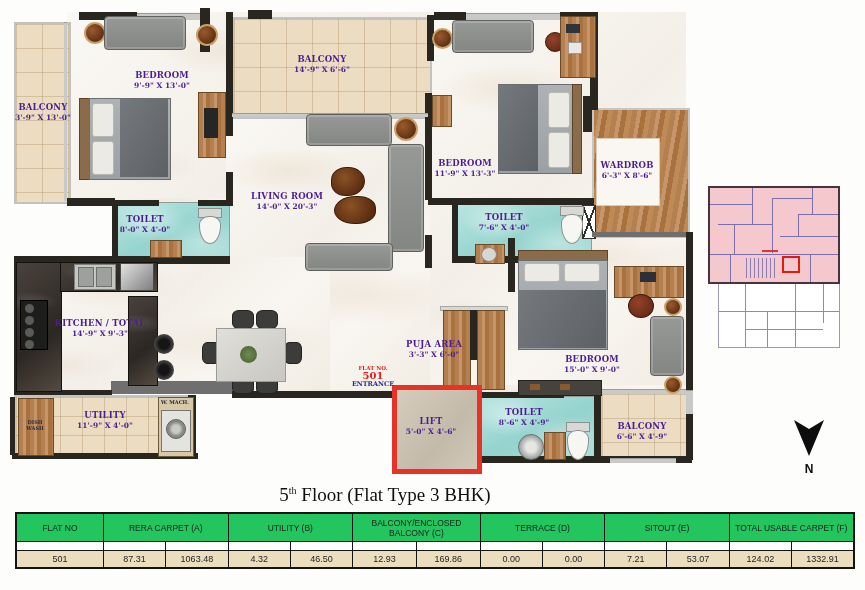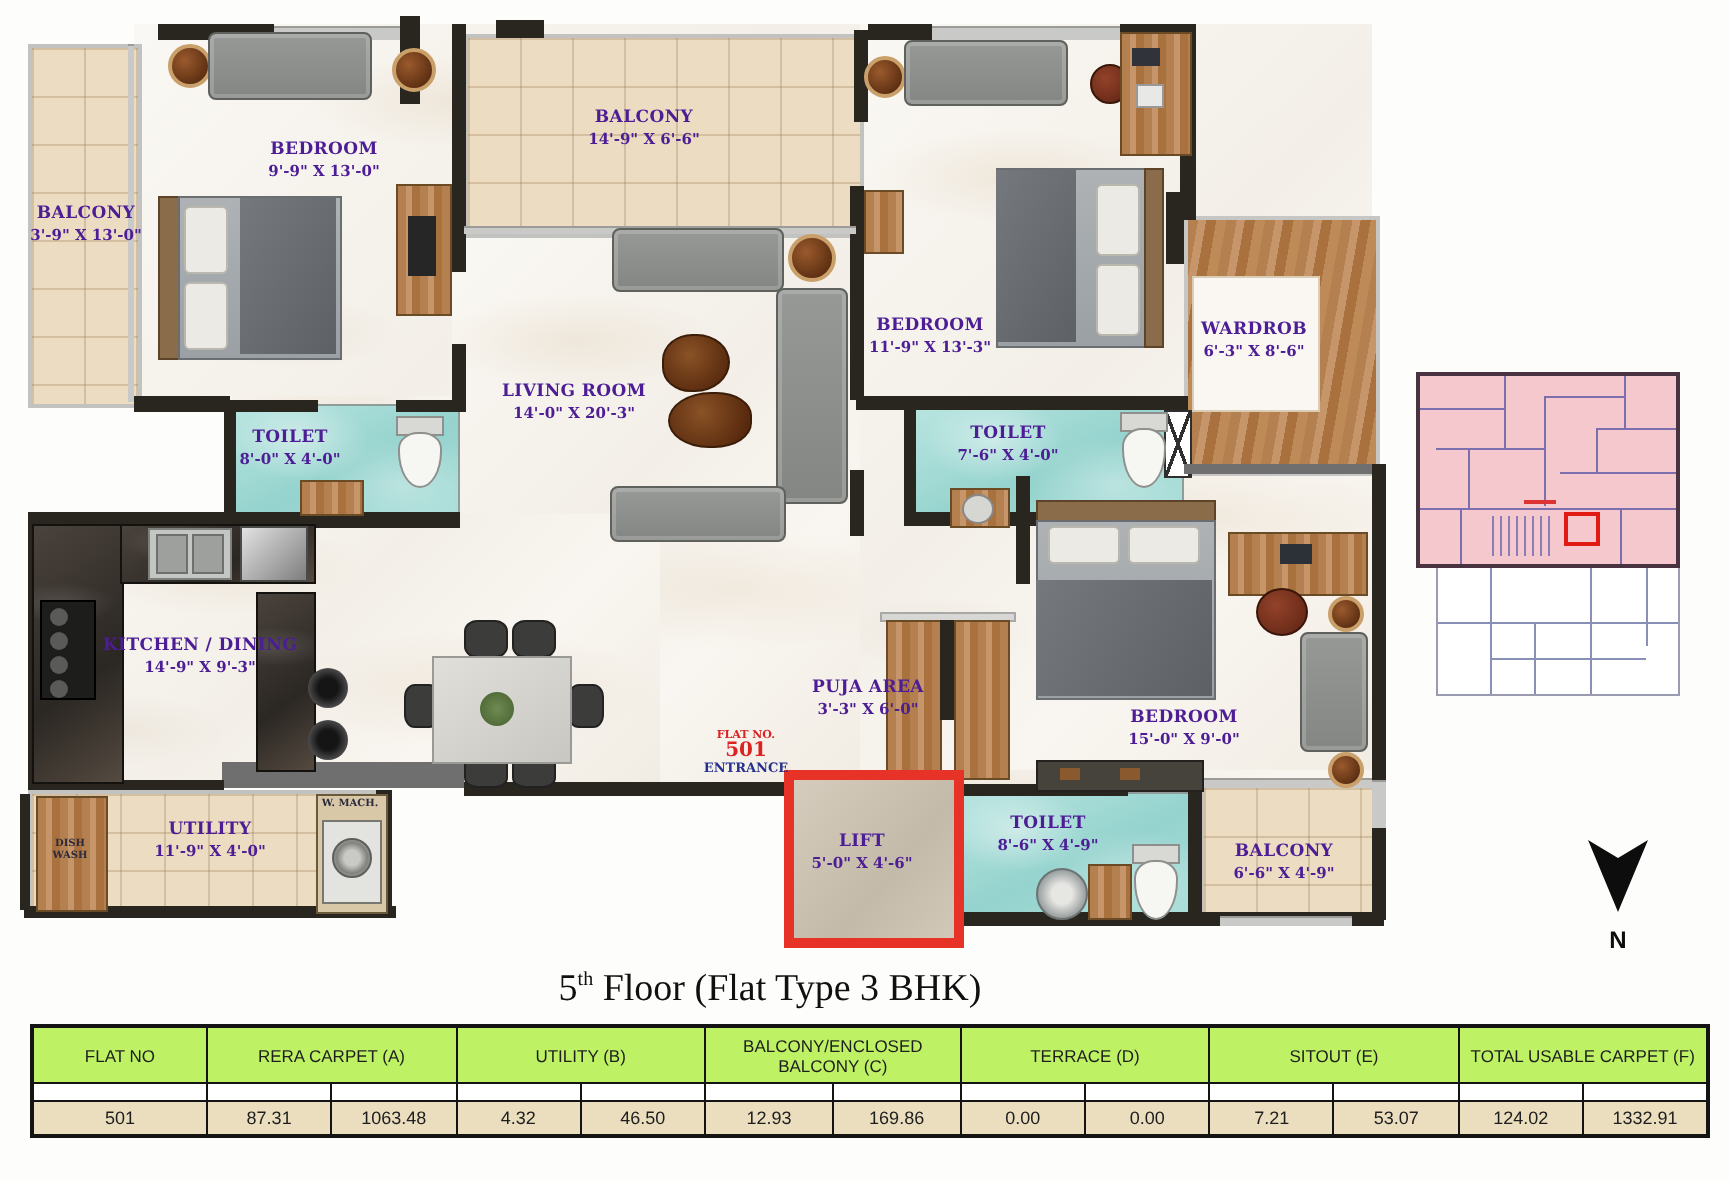--- a/index.html
+++ b/index.html
@@ -63,21 +63,21 @@
   .kpx .ln{position:absolute;background:#8a8fb8;}
   
   .logo1{font-family:Liberation Sans, sans-serif;font-weight:bold;font-size:33px;color:#9b2132;letter-spacing:.5px;line-height:32px;margin-top:46px;}
   .logo2{font-family:"Liberation Serif",serif;font-weight:600;font-size:13.5px;color:#9b2132;letter-spacing:4.8px;margin-top:1px;}
   .ftitle{position:absolute;left:255px;top:484px;width:260px;text-align:center;
     font-family:"Liberation Serif",serif;font-size:19px;color:#101010;z-index:6;}
   
   table.area{position:absolute;left:15px;top:512px;width:840px;border-collapse:collapse;z-index:6;
     font-family:"Liberation Sans",sans-serif;color:#1e1e1e;border:2px solid #141414;}
   table.area td{border:1px solid #141414;text-align:center;padding:0 1px;}
-  tr.h1 td{background:#bef264;font-size:8.5px;height:27px;line-height:10px;margin-left:48px;}
+  tr.h1 td{background:#22c55e;font-size:8.5px;height:27px;line-height:10px;margin-left:48px;}
   tr.h2 td{background:#c3c0bd;font-size:8px;height:14px;}
   tr.h2 td.flatsub{background:#e9e7e4;}
   tr.emp td{background:#fff;height:8px;}
   tr.dat td{background:#eadebf;font-size:9px;height:16px;}
   
   .compass{position:absolute;left:786px;top:420px;width:46px;text-align:center;z-index:6;}
   .compass .nlab{font-family:"Liberation Sans",sans-serif;font-weight:bold;font-size:12px;color:#0d0d0d;margin-top:0px;}
   .doorx{position:absolute;background:
     linear-gradient(to top right, transparent 46%, #2f2f2f 46% 54%, transparent 54%),
     linear-gradient(to bottom right, transparent 46%, #2f2f2f 46% 54%, transparent 54%),#ffffff;
@@ -273,21 +273,21 @@
     </div>
   <div class="rlabel" style="left:145px;top:224px;">
     <div class="rname">TOILET</div>
       <div class="rdim">8'-0" X 4'-0"</div>
     </div>
   <div class="rlabel" style="left:504px;top:222px;">
     <div class="rname">TOILET</div>
       <div class="rdim">7'-6" X 4'-0"</div>
     </div>
   <div class="rlabel" style="left:100px;top:328px;">
-    <div class="rname">KITCHEN / DINING</div>
+    <div class="rname">KITCHEN / TOTAL</div>
       <div class="rdim">14'-9" X 9'-3"</div>
     </div>
   <div class="rlabel" style="left:105px;top:420px;">
     <div class="rname">UTILITY</div>
       <div class="rdim">11'-9" X 4'-0"</div>
     </div>
   <div class="rlabel" style="left:434px;top:349px;">
     <div class="rname">PUJA AREA</div>
       <div class="rdim">3'-3" X 6'-0"</div>
     </div>

